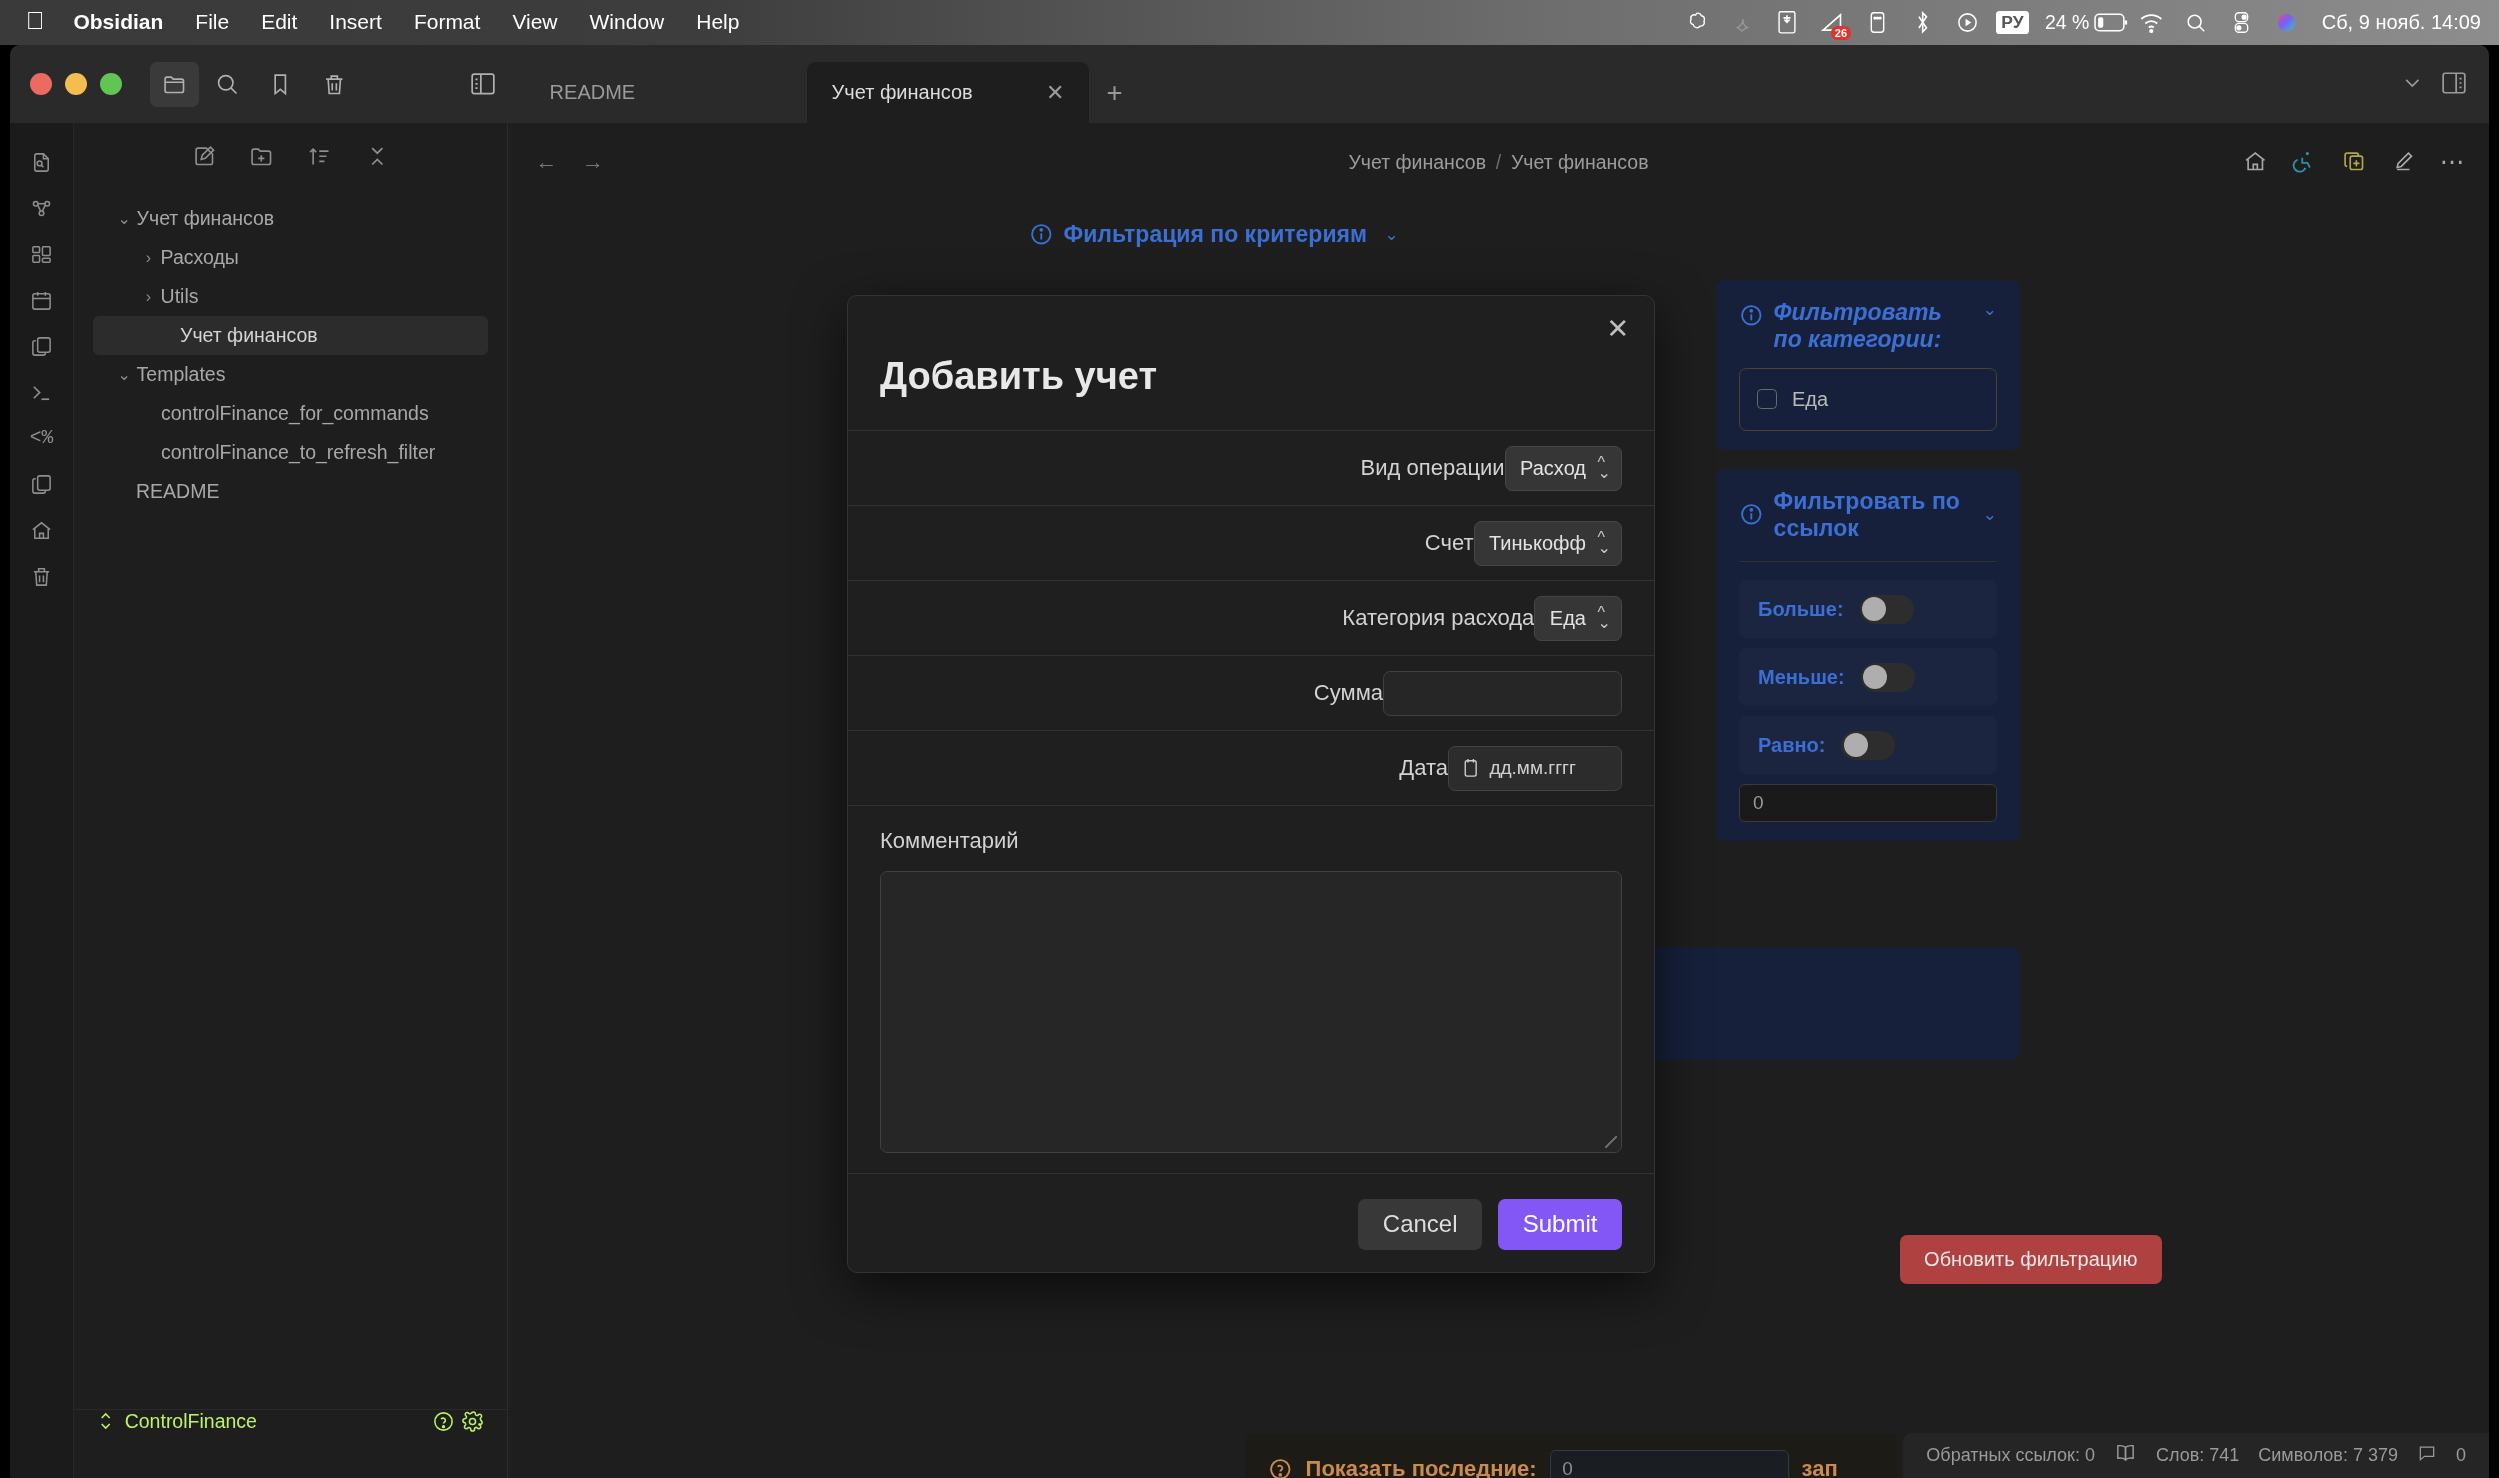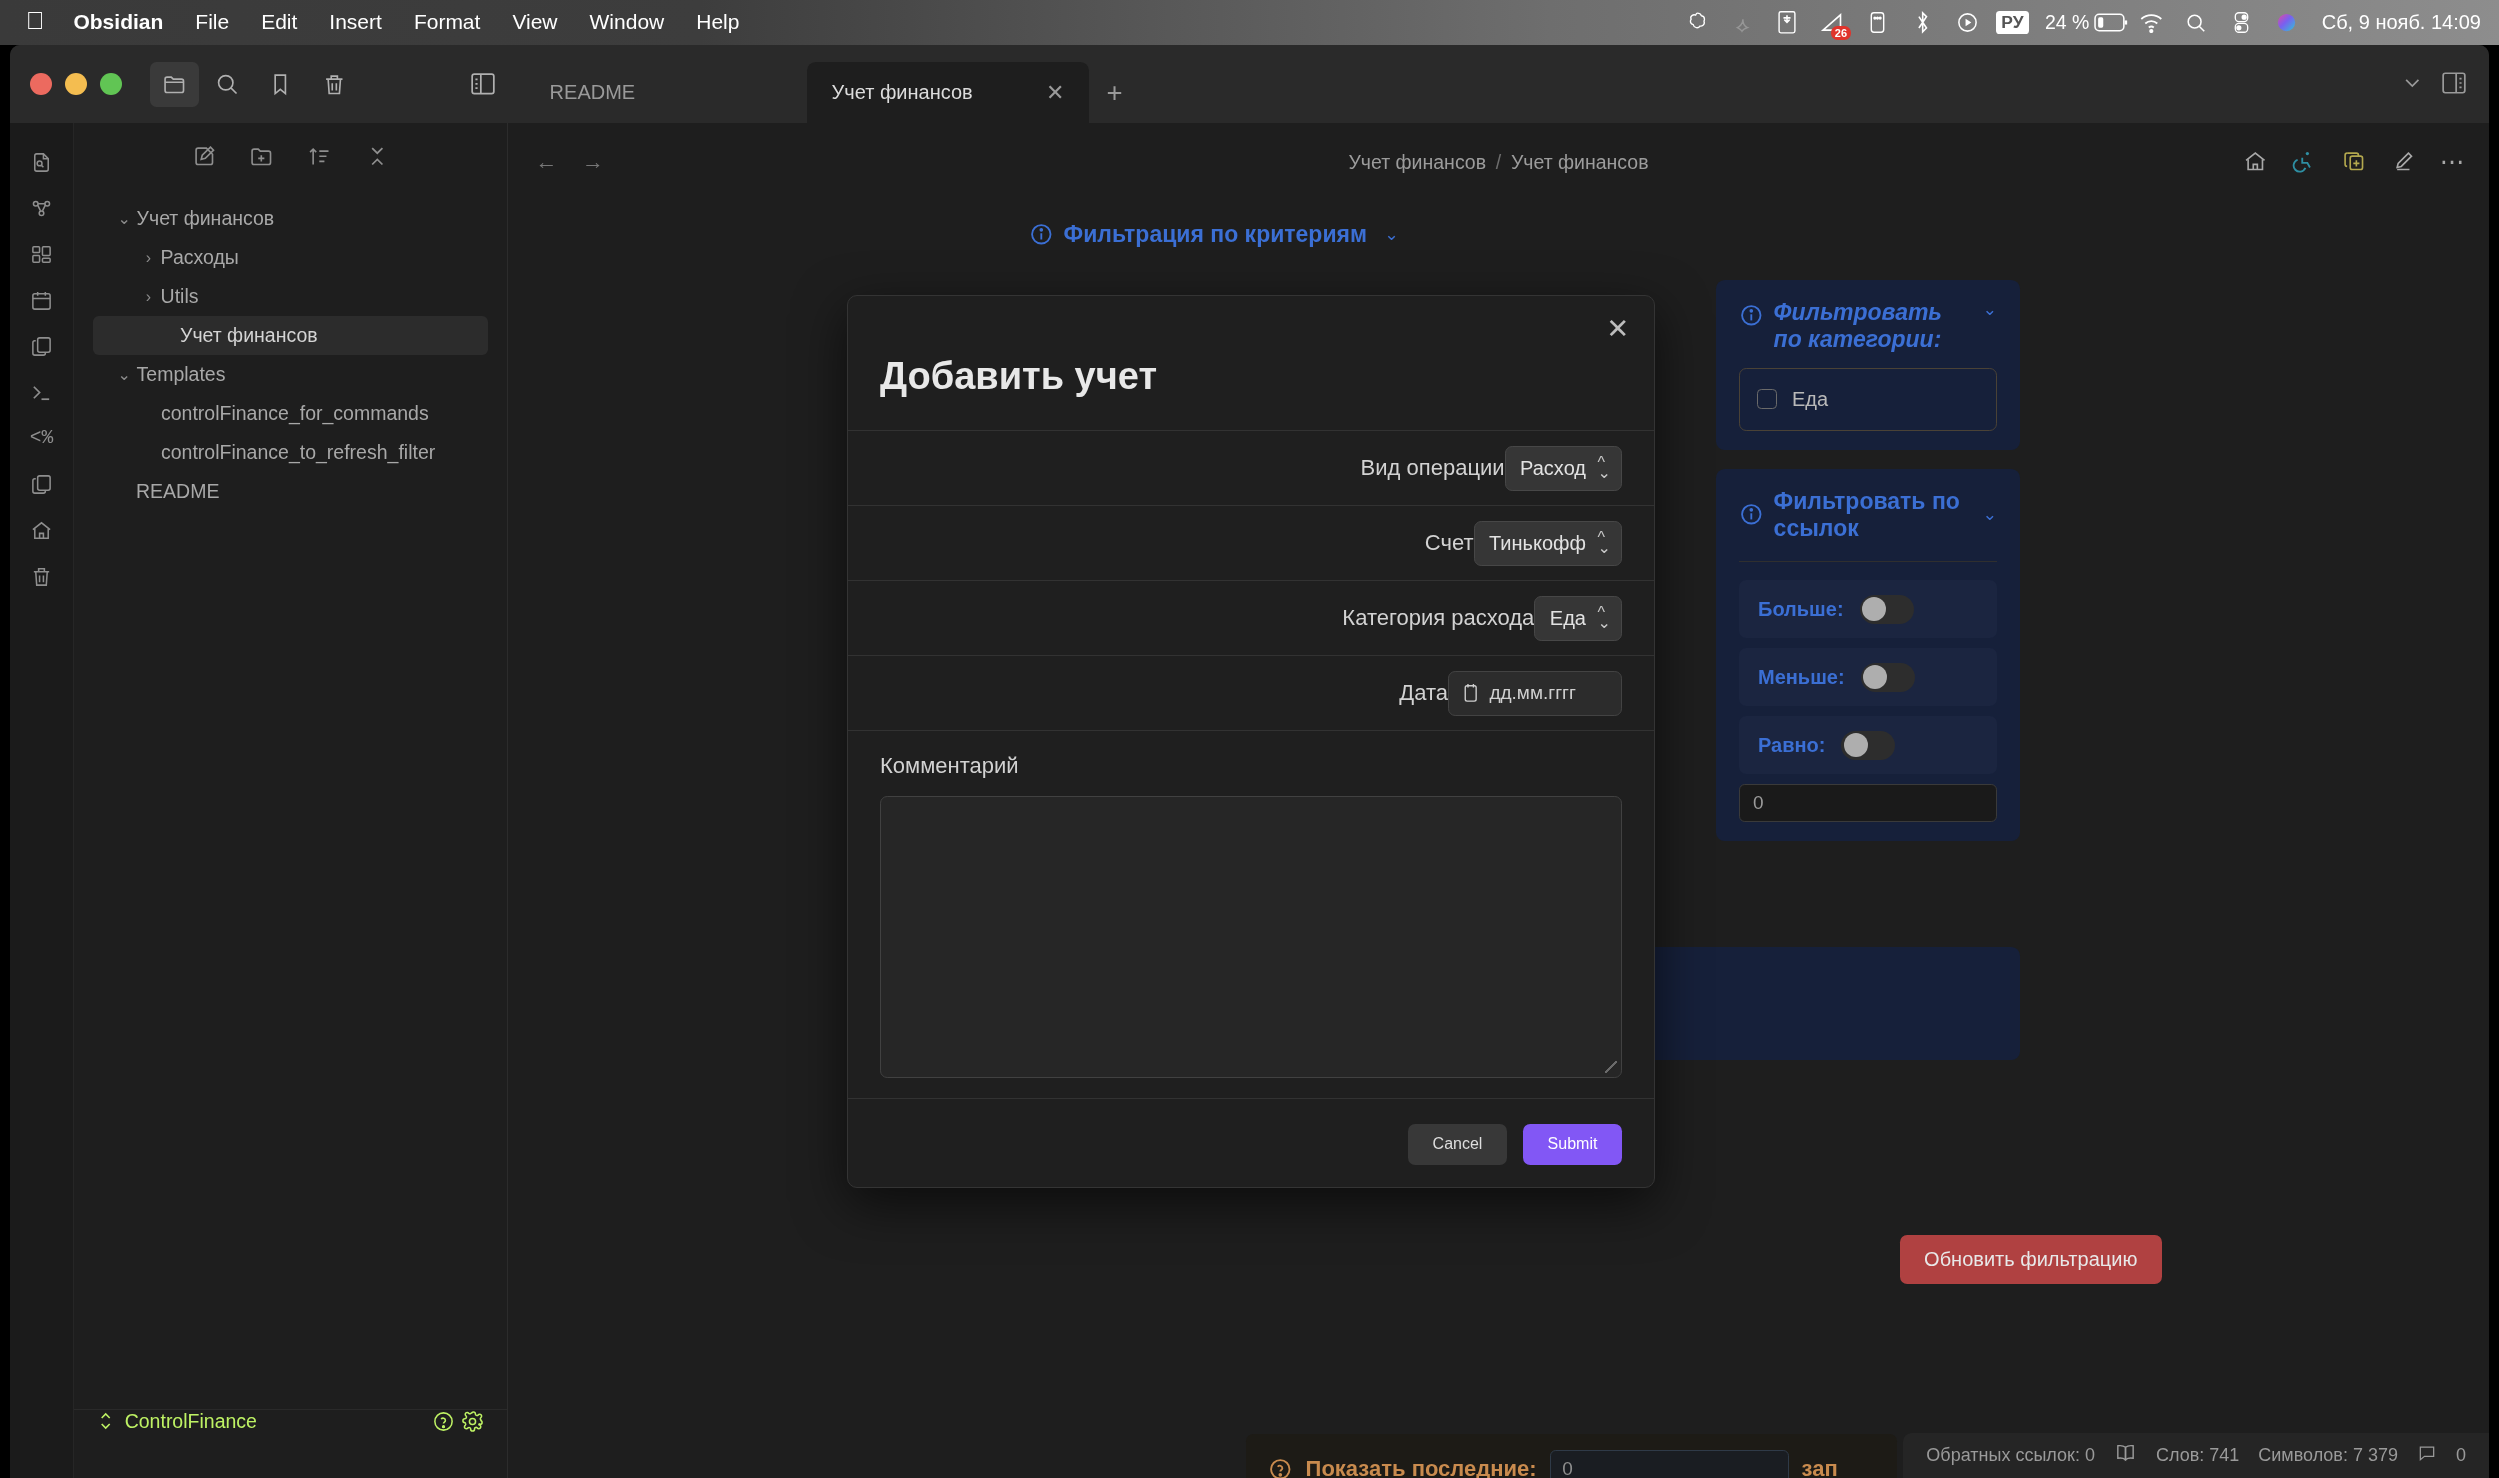--- a/index.html
+++ b/index.html
@@ -219,21 +219,21 @@
     width: 11.6px; height: 11.6px;
     background: linear-gradient(135deg, transparent 45%, #6a6a6a 45%, #6a6a6a 55%, transparent 55%);
   }
   .modal-actions {
     display: flex; justify-content: flex-end; gap: 16px;
     padding: 26px 32px 0 32px; margin-top: 20px; border-top: 0.7px solid #323232;
     padding-top: 24.6px;
   }
   .btn {
     border: none; border-radius: 7.2px; padding: 11.6px 24.6px;
-    font-size: 16px; font-family: inherit; cursor: pointer;
+    font-size: 24px; font-family: inherit; cursor: pointer;
   }
   .btn.cancel { background: #383838; color: #dedede; }
   .btn.submit { background: #8257f5; color: #ffffff; }
 </style>
 </head>
 <body>
 
 <div class="menubar">
   <div class="mb-left">
     <span class="apple-logo"></span>
@@ -754,20 +754,24 @@
         <span class="flabel">Категория расхода</span>
         <span class="fselect">
           <span>Еда</span>
           <span class="updn">
               <span>^</span>
               <span>⌄</span>
             </span>
         </span>
       </div>
 
+      <div class="frow">
+        <span class="flabel">Сумма</span>
+        <span class="ftext"></span>
+      </div>
 
       <div class="frow">
         <span class="flabel">Дата</span>
         <span class="fdate">
           <svg width="17.4" height="20" viewBox="0 0 18 22" fill="none" stroke="#cfcfcf" stroke-width="1.5">
               <rect x="3" y="3" width="12" height="17" rx="2"></rect>
               <path d="M6 1v4M12 1v4"></path>
             </svg>
           <span>дд.мм.гггг</span>
         </span>

